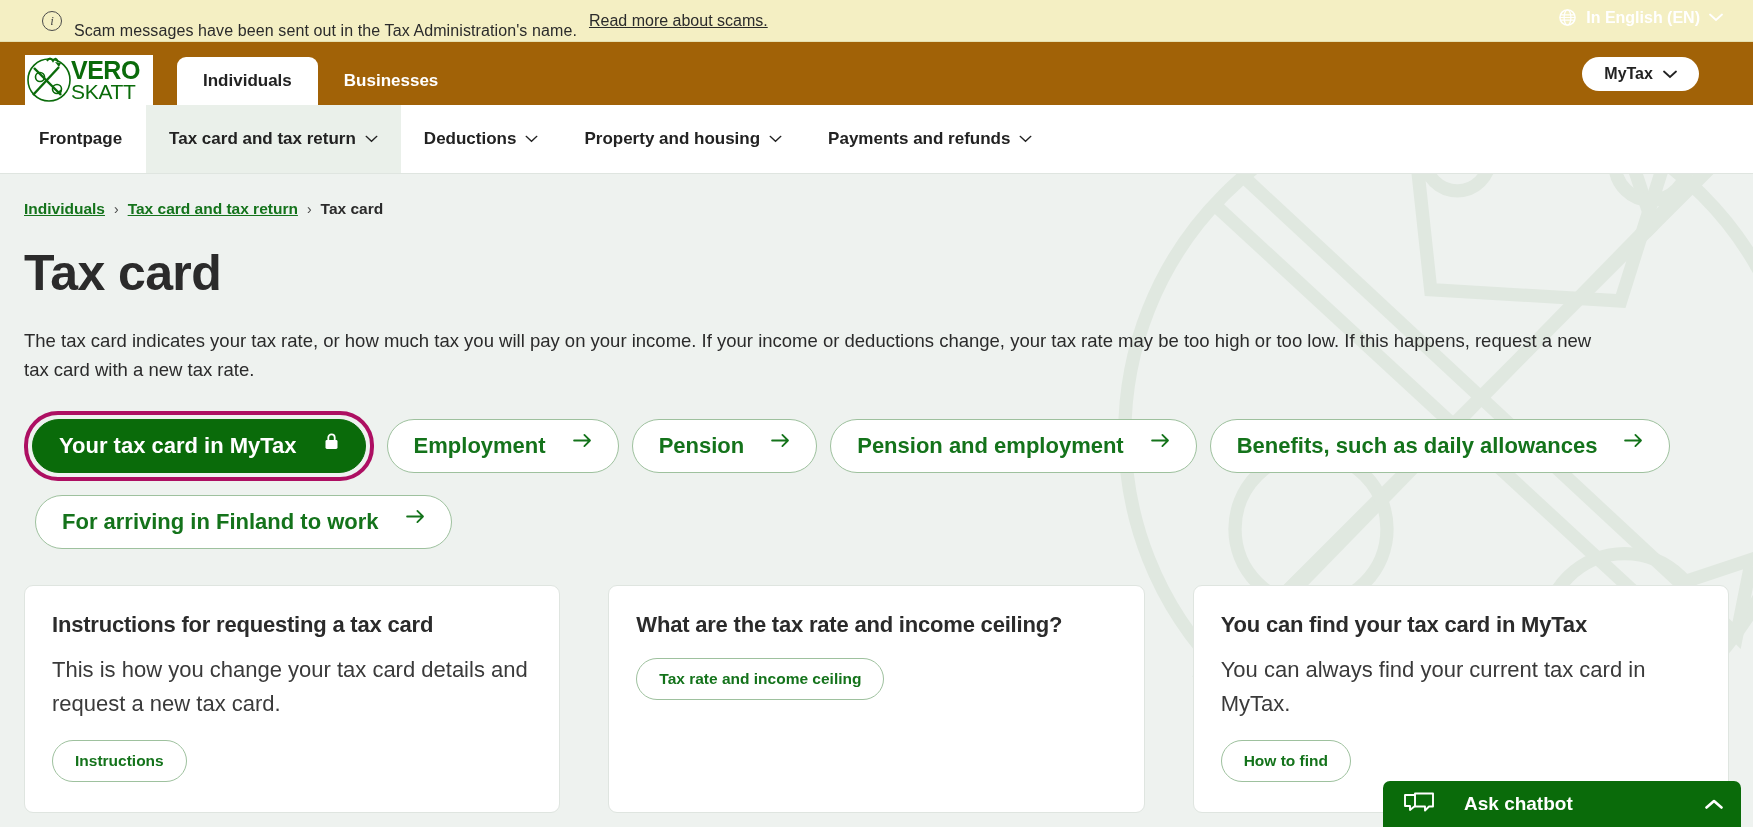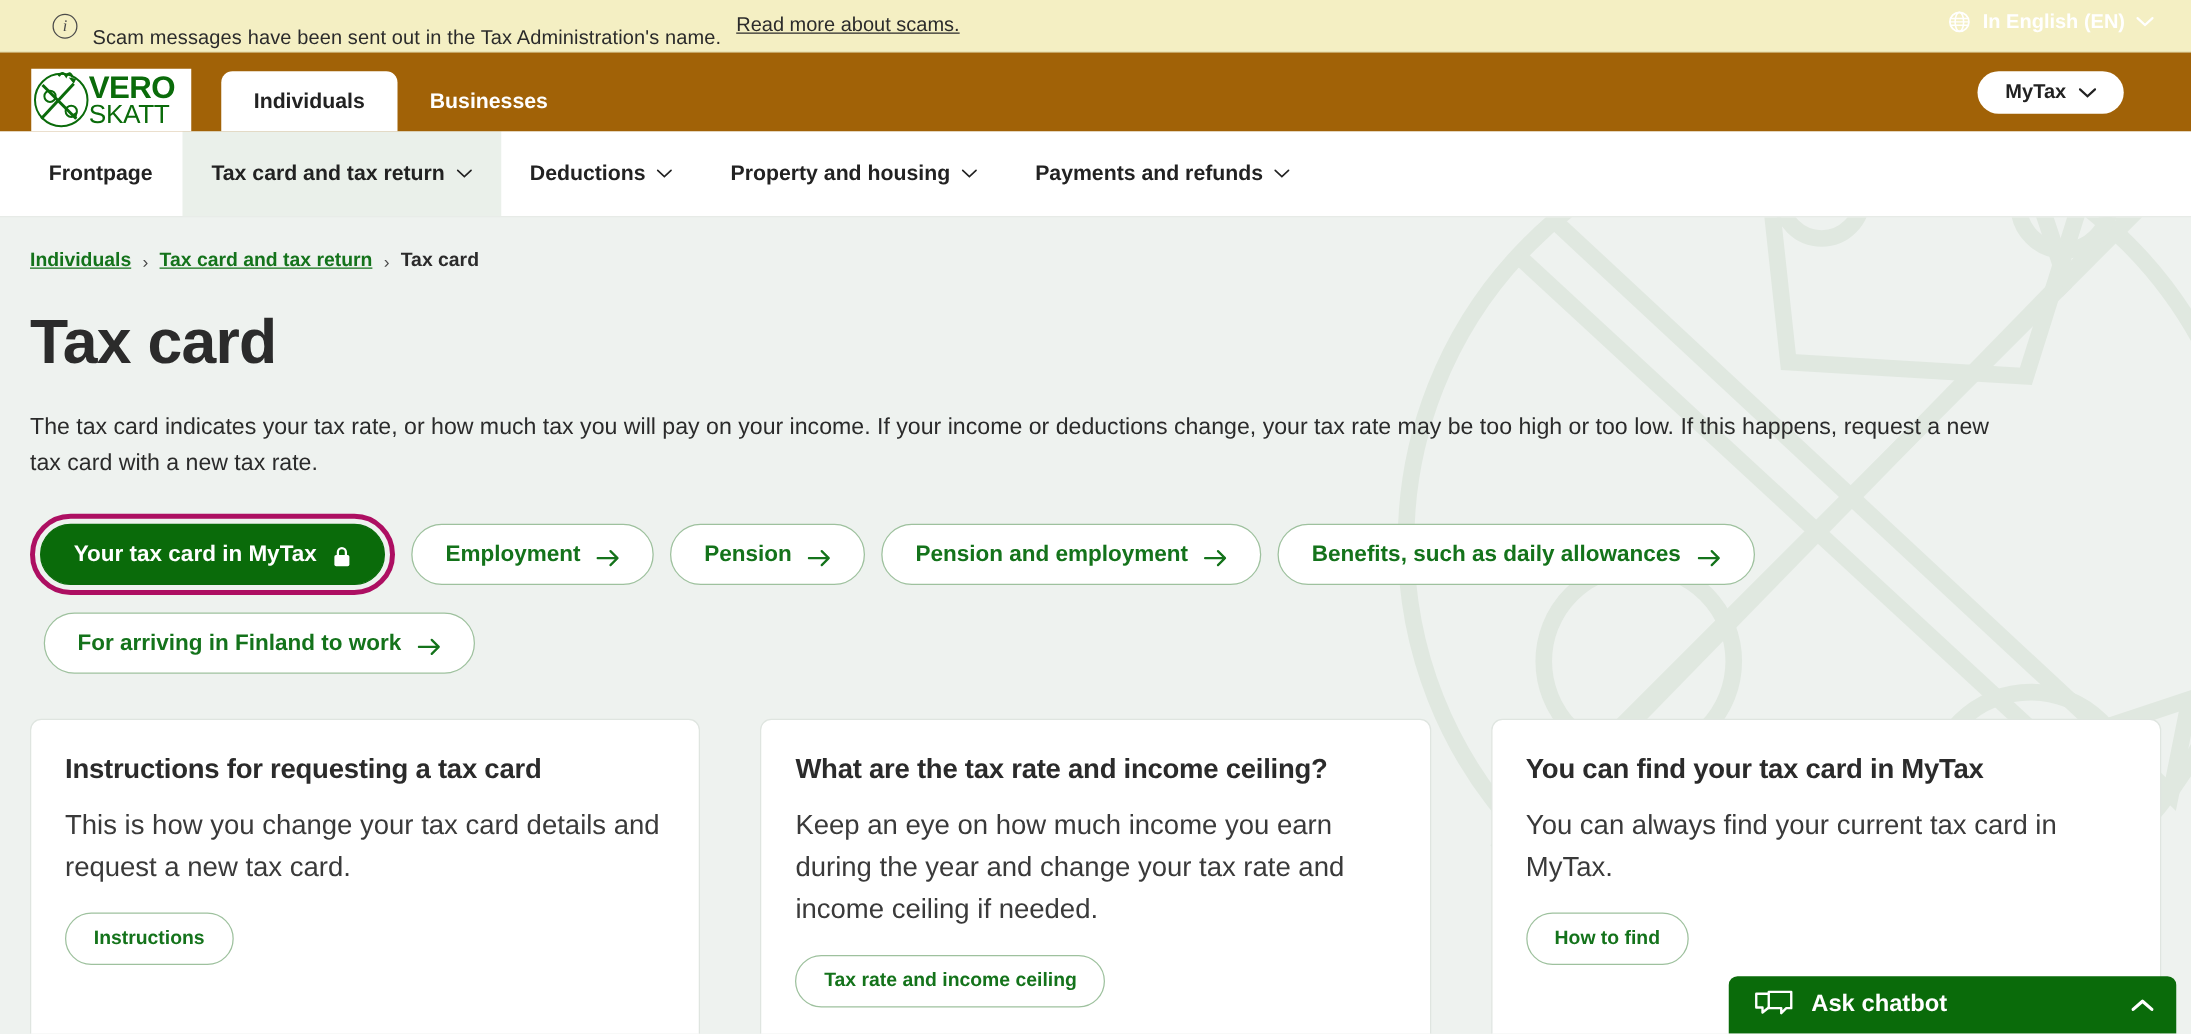--- a/index.html
+++ b/index.html
@@ -219,25 +219,25 @@
   .pill-row {
     display: flex;
     flex-wrap: wrap;
     gap: 13px;
     margin-top: 27px;
     align-items: center;
   }
   .pill {
     border-radius: 28px;
     padding: 13px 26px;
-    font-size: 18px;
+    font-size: 22px;
     font-weight: bold;
     display: inline-flex;
-    align-items: flex-end;
-    gap: 13px;
+    align-items: flex-start;
+    gap: 27px;
     cursor: pointer;
     font-family: inherit;
     background: #ffffff;
     border: 1px solid #9ec19e;
     color: #14731b;
     white-space: nowrap;
   }
   .pill.primary {
     background: #0a6b0a;
     color: #ffffff;
@@ -297,21 +297,21 @@
     position: absolute;
     right: 12px;
     bottom: 0;
     width: 358px;
     height: 46px;
     background: #0a6b0a;
     border-radius: 7px 7px 0 0;
     display: flex;
     align-items: center;
     padding: 0 18px 0 20px;
-    gap: 14px;
+    gap: 29px;
     cursor: pointer;
     z-index: 20;
   }
   .chatbot-label {
     color: #ffffff;
     font-size: 19px;
     font-weight: bold;
     flex: 1;
   }
 </style>
@@ -499,21 +499,20 @@
     <div class="cards">
 
       <div class="card">
         <div class="card-title">Instructions for requesting a tax card</div>
         <div class="card-text">This is how you change your tax card details and request a new tax card.</div>
         <button class="card-btn">Instructions</button>
       </div>
 
       <div class="card">
         <div class="card-title">What are the tax rate and income ceiling?</div>
-        <div class="card-text">Keep an eye on how much income you earn during the year and change your tax rate and income ceiling if needed.</div>
         <button class="card-btn">Tax rate and income ceiling</button>
       </div>
 
       <div class="card">
         <div class="card-title">You can find your tax card in MyTax</div>
         <div class="card-text">You can always find your current tax card in MyTax.</div>
         <button class="card-btn">How to find</button>
       </div>
     </div>
   </div>

